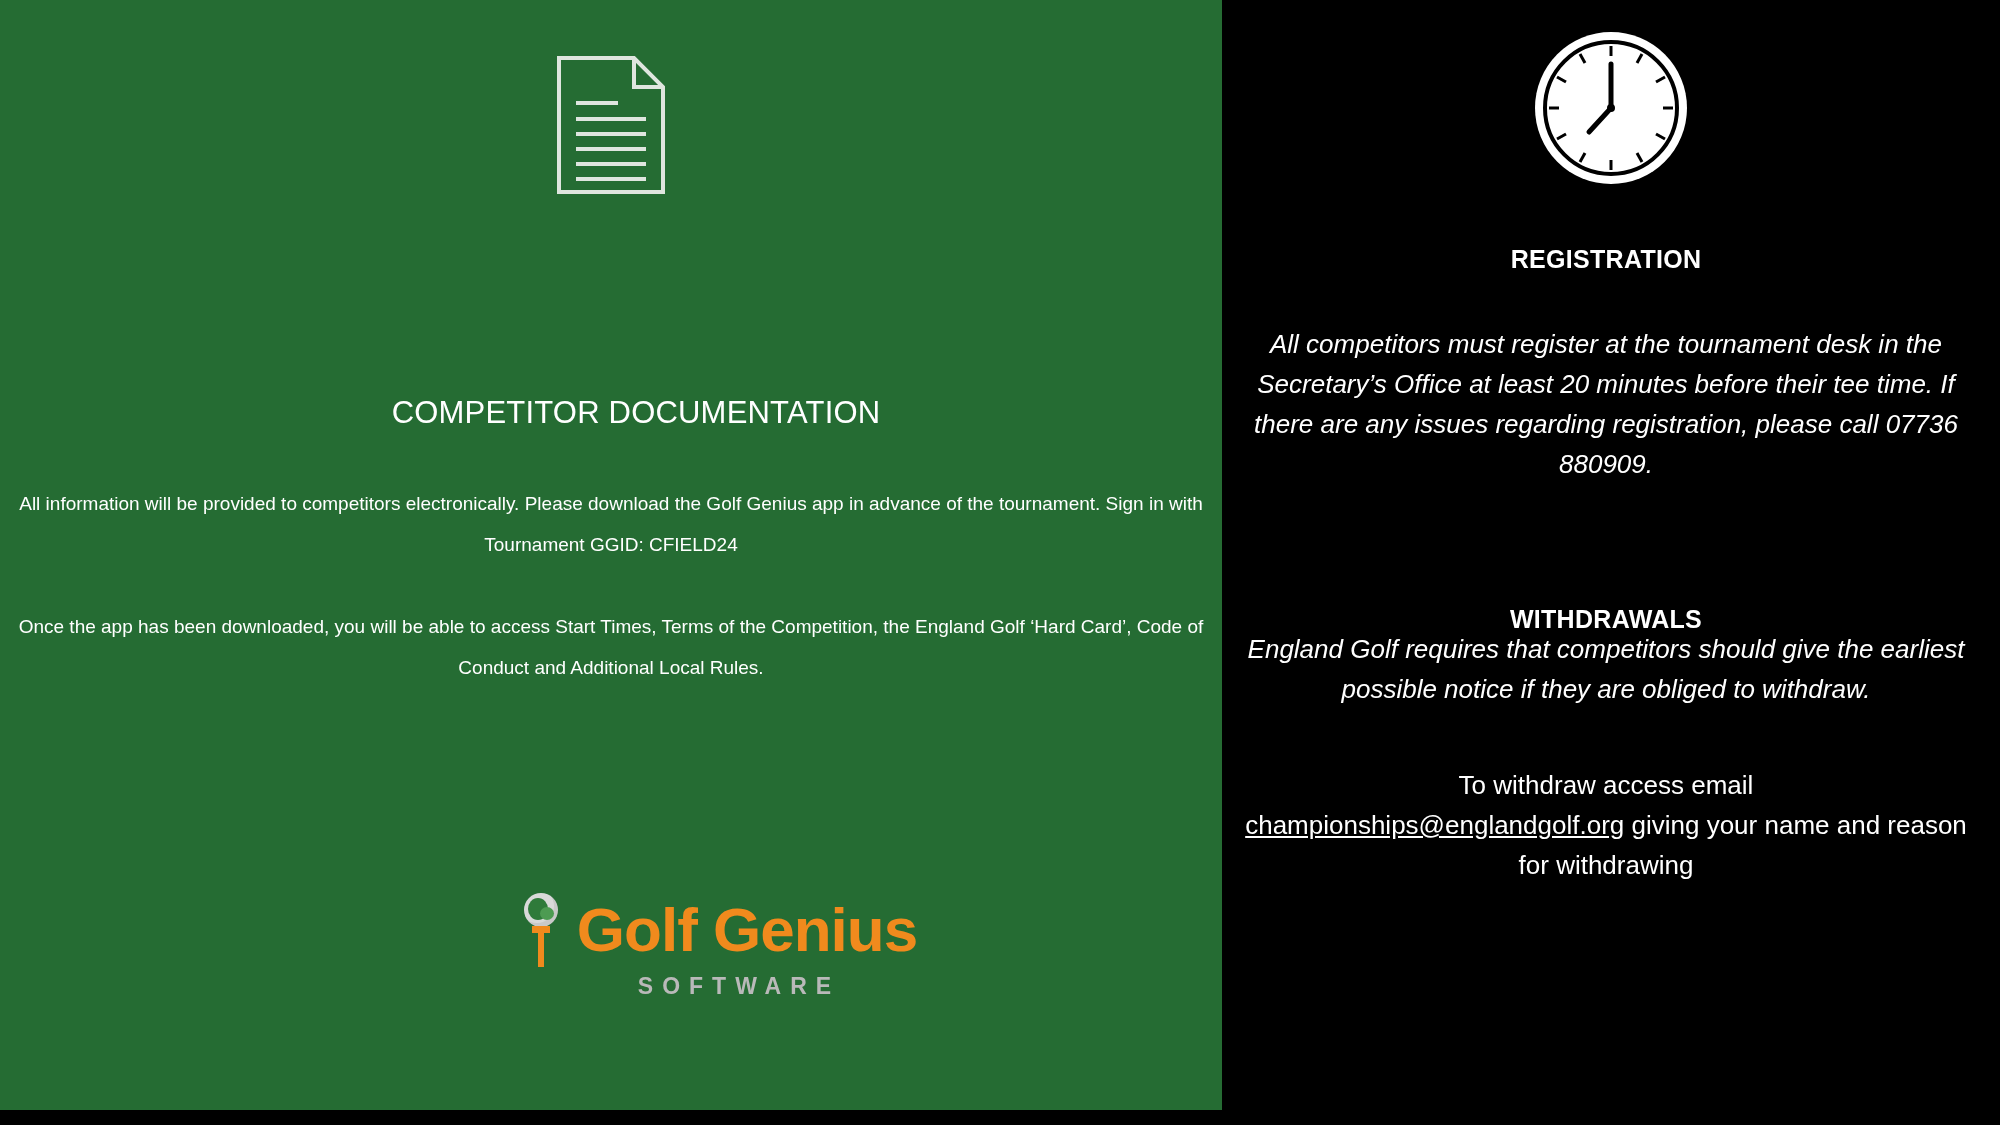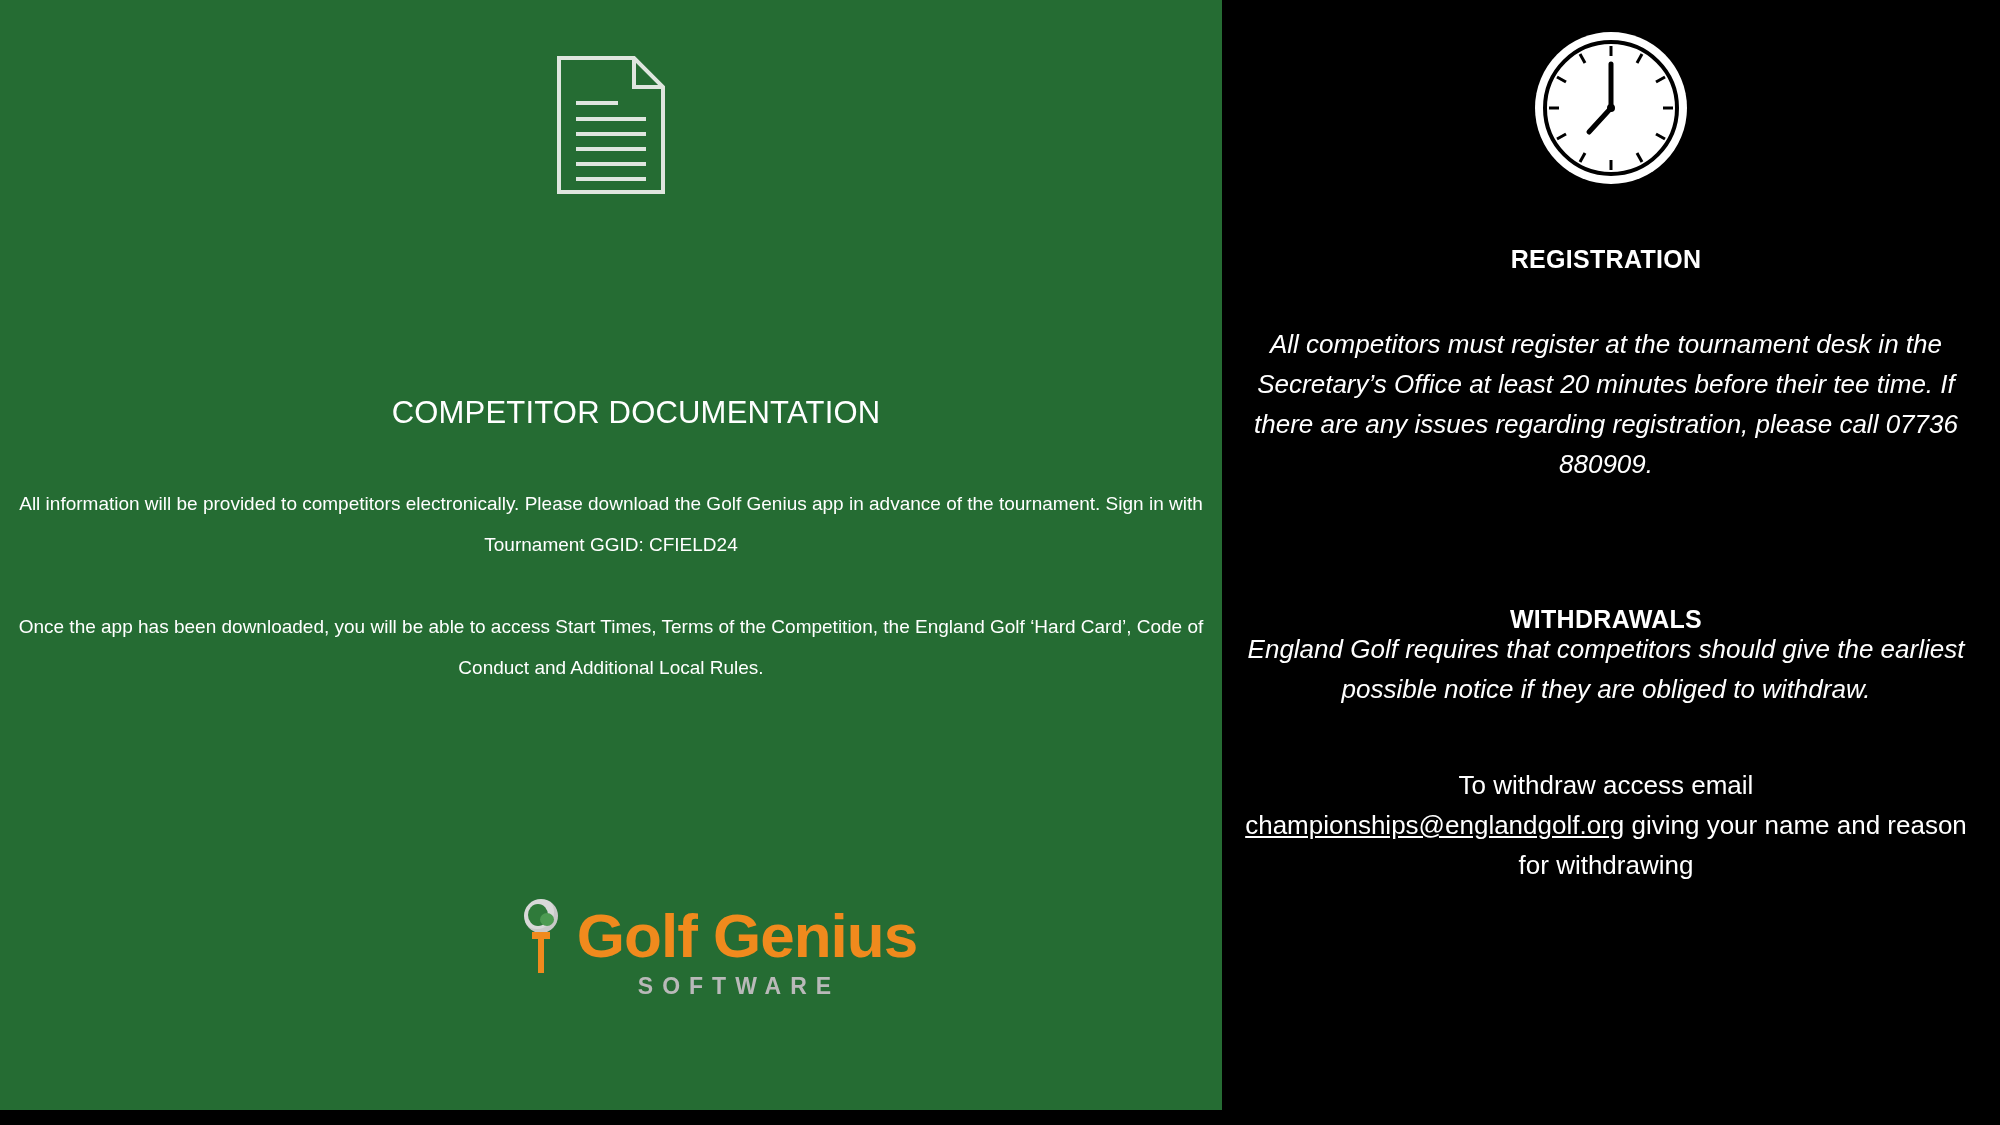--- a/index.html
+++ b/index.html
@@ -126,21 +126,21 @@
     background: #f08a1d;
   }
   .logo-text {
     color: #f08a1d;
     font-size: 62px;
     font-weight: bold;
     letter-spacing: -1px;
     line-height: 1;
   }
   .logo-sub {
-    margin-top: 0;
+    margin-top: 6px;
     margin-left: 42px;
     color: #b9b9b9;
     font-size: 23px;
     font-weight: bold;
     letter-spacing: 9px;
   }
 
   
   .right-panel {
     position: relative;

